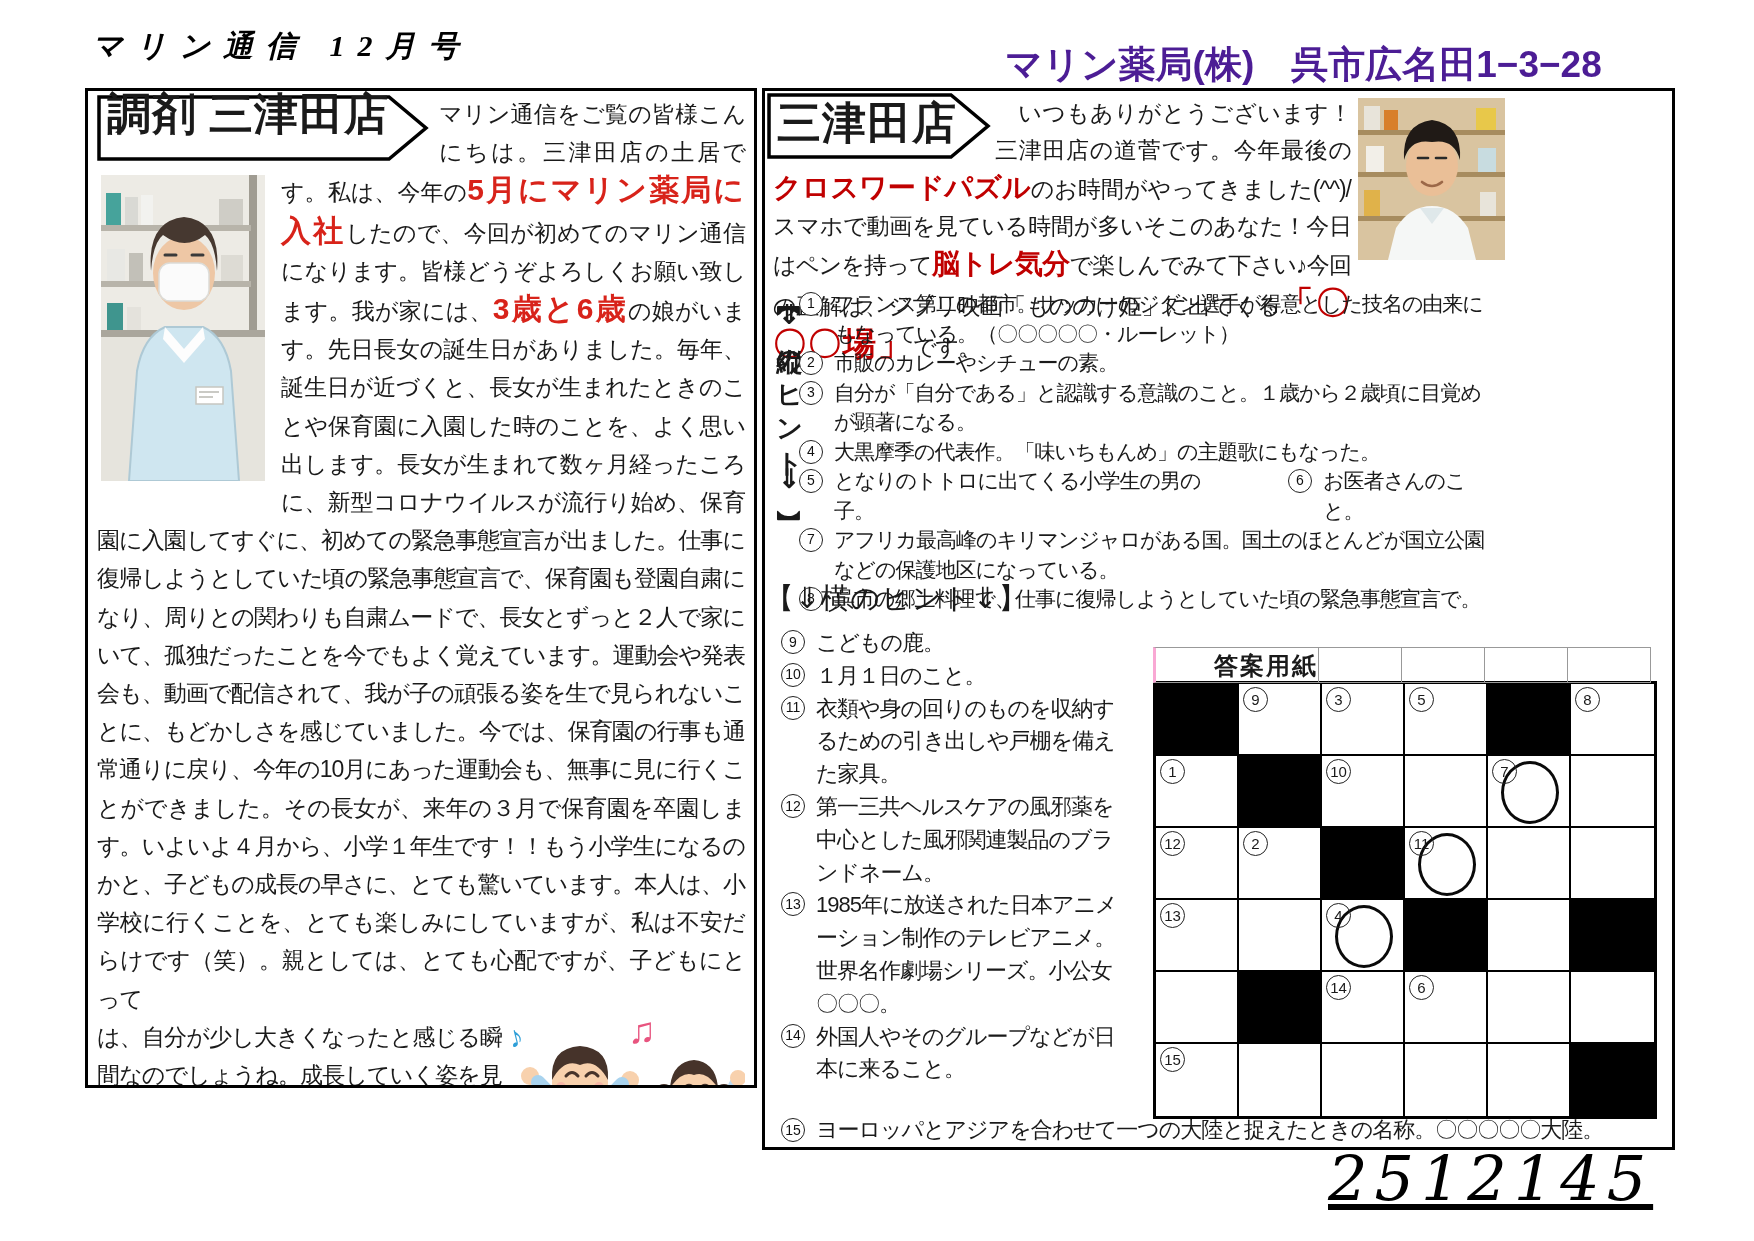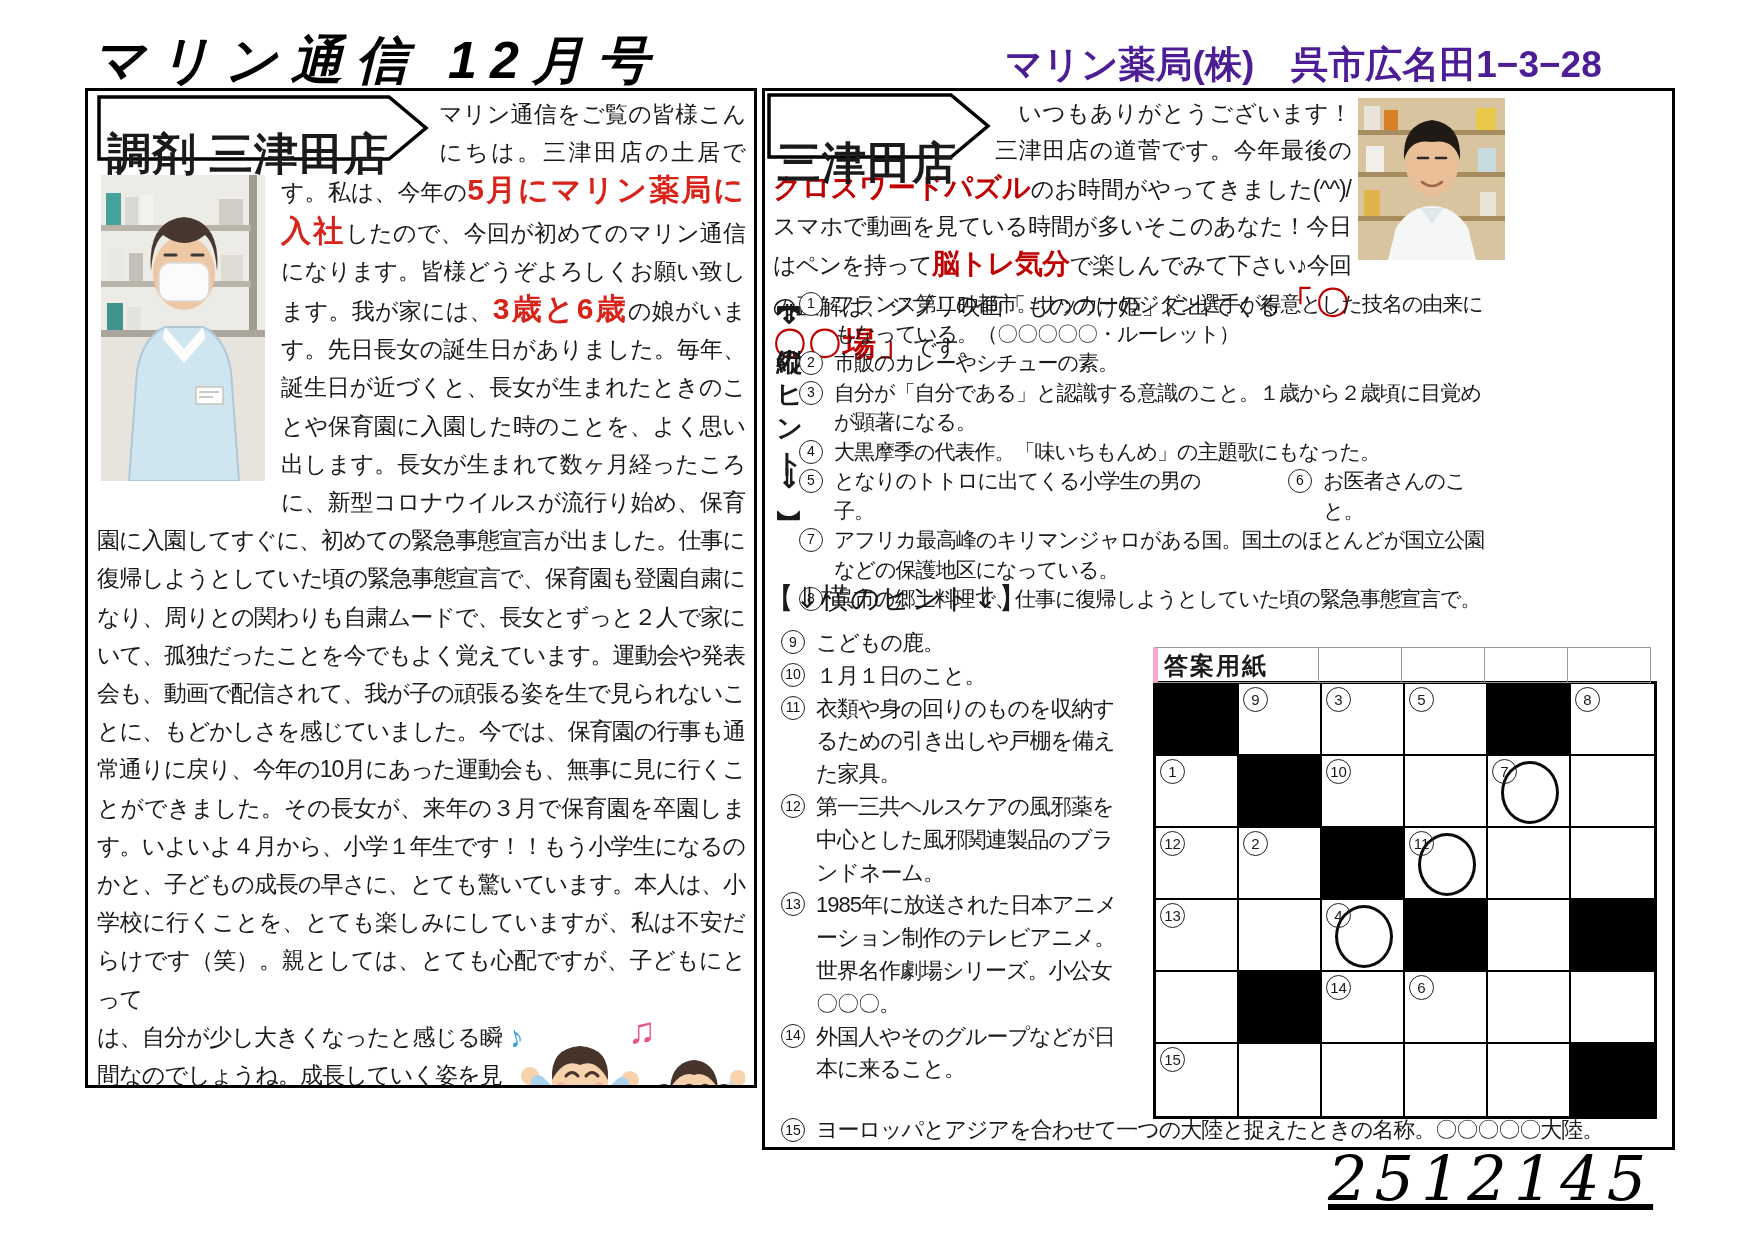--- a/index.html
+++ b/index.html
@@ -1,36 +1,36 @@
 <!DOCTYPE html>
 <html><head>
 <meta charset="utf-8">
 <style>
   * { margin:0; padding:0; box-sizing:border-box; }
   body { background:#888; font-family:"Liberation Sans", sans-serif; }
   #page { position:relative; width:1754px; height:1241px; background:#fff; margin:0 auto; overflow:hidden; }
 
   
-  .masthead { position:absolute; left:92px; top:26px; font-family:Liberation Sans, sans-serif;
-    font-style:italic; font-weight:bold; font-size:52px; letter-spacing:13px; color:#000;text-align:right; }
+  .masthead { position:absolute; left:92px; top:26px; font-family:Liberation Serif, serif;
+    font-style:italic; font-weight:bold; font-size:30px; letter-spacing:13px; color:#000;text-align:right; }
   .address { position:absolute; left:1005px; top:40px; font-weight:bold; font-size:37px;
     letter-spacing:0px; color:#4c1d95; font-family:"Liberation Sans", sans-serif; }
 
   
   .lbx { position:absolute; left:85px; top:88px; width:672px; height:1000px;
     border:3px solid #000; padding:4px 9px; overflow:hidden;
     font-size:23px; line-height:38.2px; letter-spacing:-1px; color:#1a1a1a; }
   .rbx { position:absolute; left:762px; top:88px; width:913px; height:1062px;
     border:3px solid #000; overflow:hidden; color:#1a1a1a; }
 
   
   .banner { position:relative; }
   .banner svg { position:absolute; left:0; top:0; }
   .banner .btxt { position:absolute; left:10px; top:1px; font-family:"Liberation Serif", serif;
-    font-weight:bold; font-size:44px; letter-spacing:1px; white-space:nowrap;margin-top:40px; }
+    font-weight:bold; font-size:44px; letter-spacing:1px; white-space:nowrap; }
   .banner-l { float:left; width:332px; height:66px; margin:0 10px 6px 0; }
   .banner-r { position:absolute; left:2px; top:2px; width:224px; height:52px; z-index:3; }
 
   
   .photo-l { float:left; clear:left; width:164px; height:306px; margin:8px 16px 6px 4px; }
   p.body { margin:0; text-align:justify; }
   .redL { color:#d8231a; font-weight:bold; font-size:30px; letter-spacing:1px; }
   .illus { float:right; width:235px; height:258px; margin:6px 0 0 8px; position:relative; }
   .note { position:absolute; font-weight:bold; line-height:1; }
   .n1 { left:-2px; top:-2px; font-size:30px; color:#2f9fd8; transform:rotate(-14deg); }
@@ -59,21 +59,21 @@
 
   .hhead { position:absolute; left:0; top:488px; font-size:29px; font-weight:normal; letter-spacing:1px; }
   .hhints { position:absolute; left:16px; top:536px; width:348px; font-size:22px;
     line-height:32.8px; letter-spacing:-1px; }
   .h15 { position:absolute; left:16px; top:1024px; width:885px; font-size:22px; letter-spacing:-1px; }
 
   
   .gridwrap { position:absolute; left:388px; top:556px; width:500px; }
   .glabelrow { display:grid; grid-template-columns:166px repeat(4,83px); height:34px; }
   .glcell { border:1px solid #999; border-left:none; }
-  .glcell:first-child { border-left:5px solid #f9a8d4; }
+  .glcell:first-child { border-left:3px solid #f9a8d4;text-align:right; }
   .glabel { font-size:24px; font-weight:bold; letter-spacing:2px; padding:2px 0 0 6px; display:block; }
   .agrid { display:grid; grid-template-columns:repeat(6,83px); grid-auto-rows:72px;
     border:3px solid #000; width:504px; background:#fff; }
   .cell { position:relative; border-right:2.5px solid #000; border-bottom:2.5px solid #000; background:#fff; }
   .cell:nth-child(6n) { border-right:none; }
   .cell:nth-child(n+31) { border-bottom:none; }
   .cell.b { background:#000; }
   .gnum { position:absolute; top:3px; left:4px; width:25px; height:25px; border:1.6px solid #222;
     border-radius:50%; display:flex; align-items:center; justify-content:center; font-size:15px; z-index:2; }
   .acircle { position:absolute; left:13px; top:5px; width:58px; height:63px;

